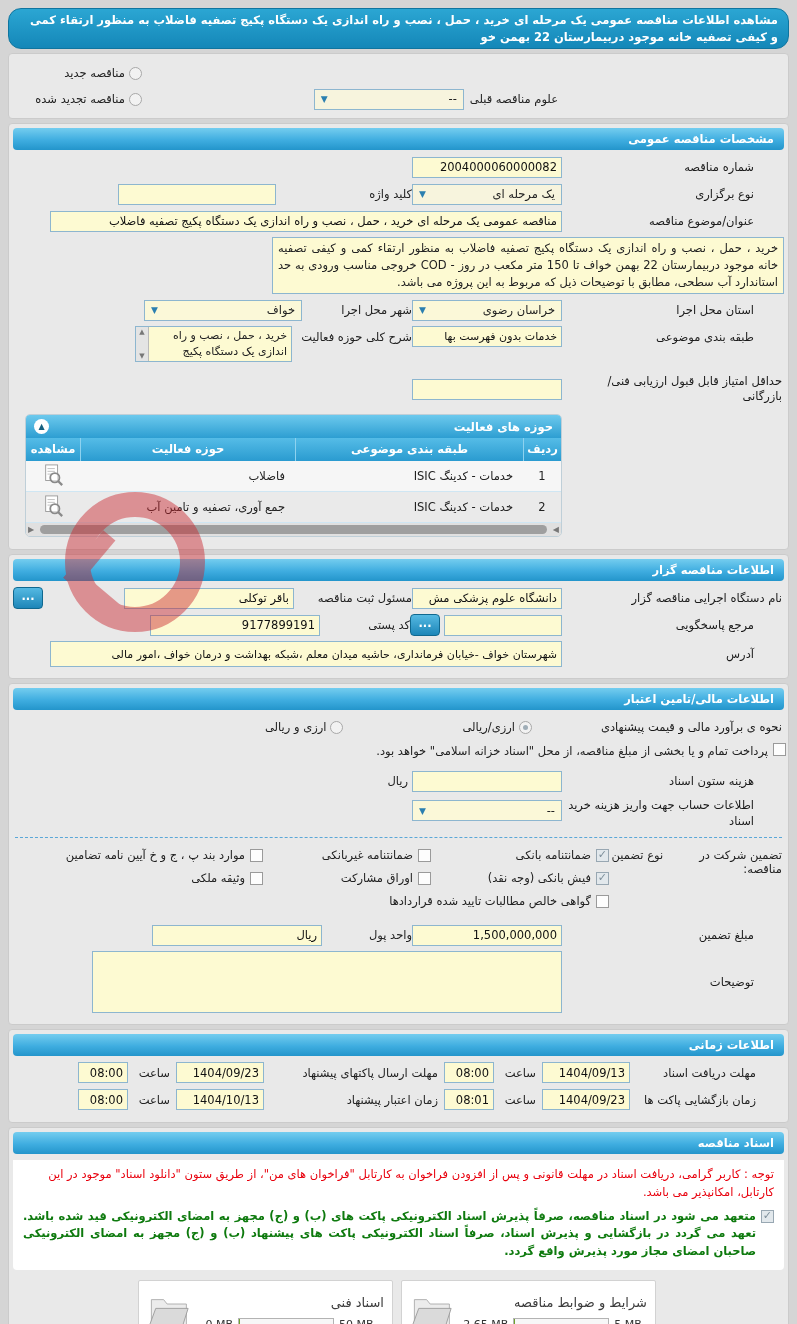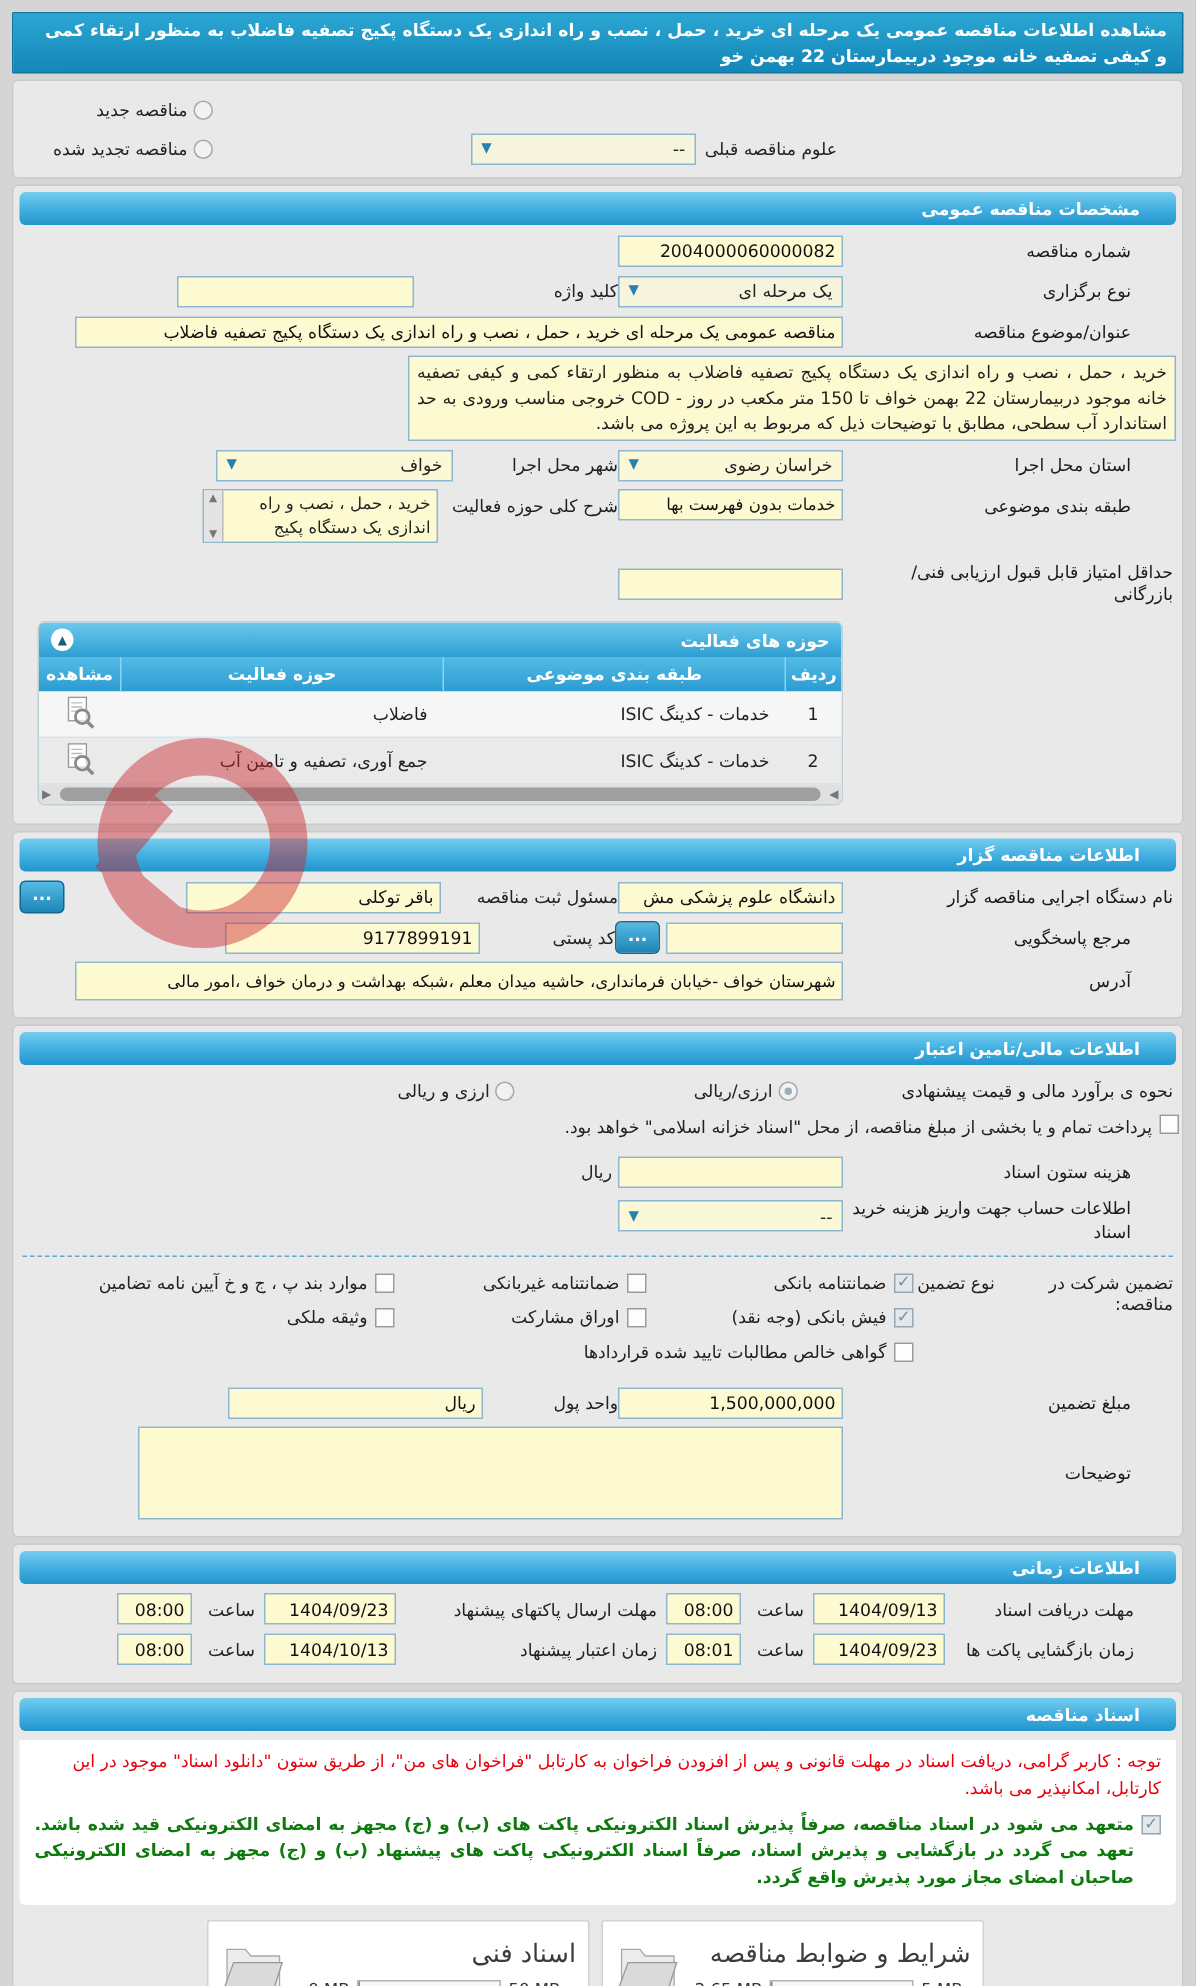--- a/index.html
+++ b/index.html
@@ -2,23 +2,23 @@
 <html lang="fa" dir="rtl"><head>
 <meta charset="utf-8">
 <style>
   *{box-sizing:border-box;margin:0;padding:0}
   html,body{background:#bfbfbf}
   .page{position:relative;width:797px;height:1324px;margin:0 auto;background:#d5d5d5;
         font-family:"DejaVu Sans","Liberation Sans",sans-serif;font-size:11.5px;color:#222;
         direction:rtl;overflow:hidden}
   .panel{background:#e9e9e9;border:1px solid #cbcbcb;border-radius:4px;margin:4px 8px;padding:2px 4px 6px}
   .titlebar{margin:8px 8px 4px;background:linear-gradient(#2ba6d3,#1487b8);border:1px solid #0f759f;
-        border-radius:1px;color:#fff;font-weight:bold;padding:3px 10px;line-height:1.45;font-size:11.5px}
+        border-radius:13px;color:#fff;font-weight:bold;padding:3px 10px;line-height:1.45;font-size:11.5px}
   .sec-h{height:22px;line-height:22px;background:linear-gradient(#74cdef,#3fade0 55%,#2395cb);
-        border-radius:4px;color:#fff;font-weight:bold;padding:0 24px;font-size:11.5px;margin:2px 0 6px}
+        border-radius:4px;color:#fff;font-weight:bold;padding:0 10px;font-size:11.5px;margin:2px 0 6px}
   .frow{display:flex;align-items:center;margin:5px 0;min-height:22px}
   .lbl{width:222px;text-align:right;padding:0 30px 0 6px;color:#1a1a1a;line-height:1.3}
   .lbl.tight{padding-right:2px}
   .lbl2{width:132px;text-align:right;padding-left:8px}
   .field{background:#fdfad2;border:1px solid #8db6cf;height:21px;padding:0 4px;font:inherit;
         color:#111;direction:rtl;text-align:right}
   .field.num{direction:ltr;text-align:right}
   .w150{width:150px}.w512{width:512px}.w470{width:470px}.w180{width:180px}.w118{width:118px}
   .sel{background:#f7f4dd;border:1px solid #8db6cf;height:21px;display:flex;align-items:center;
         padding:0 6px;cursor:default}
@@ -65,21 +65,21 @@
   .tsa{width:36px;text-align:right}
   
   .white-area{background:#fff;padding:6px 10px 10px;border-radius:0 0 4px 4px}
   .notice{color:#e8000d;line-height:1.55}
   .pledge-row{display:flex;align-items:flex-start;margin-top:6px;gap:5px}
   .pledge{color:#0e7a0e;font-weight:bold;line-height:1.5;text-align:justify}
   .upgrid{display:grid;grid-template-columns:255px 255px;gap:8px 8px;margin:10px 128px 0 auto;width:518px}
   .upbox{background:#fff;border:1px solid #d2d2d2;border-radius:2px;height:66px;display:flex;
         align-items:center;padding:4px 8px;gap:6px}
   .upbody{flex:1;display:flex;flex-direction:column;gap:7px}
-  .uplabel{color:#3c3c3c;text-align:right;font-size:17px;line-height:1.2}
+  .uplabel{color:#3c3c3c;text-align:right;font-size:13px;line-height:1.2}
   .uprow{direction:ltr;display:flex;align-items:center;gap:5px;justify-content:center;font-size:11px;color:#333}
   .pbar{width:96px;height:13px;border:1px solid #b3b3b3;background:#f7f7f7;position:relative}
   .pfill{height:100%;background:linear-gradient(#b9e06e,#8cc63e);border-right:1px solid #6fa32c}
   .dashed{border-top:1px dashed #5aa7d8;margin:8px 2px}
   
   .gcols{display:flex;align-items:flex-start}
   .gcol{display:flex;flex-direction:column;gap:9px}
   .gitem{display:flex;align-items:center;gap:5px;white-space:nowrap}
   .gc1{width:178px}.gc2{width:168px}.gc3{width:250px}
   

